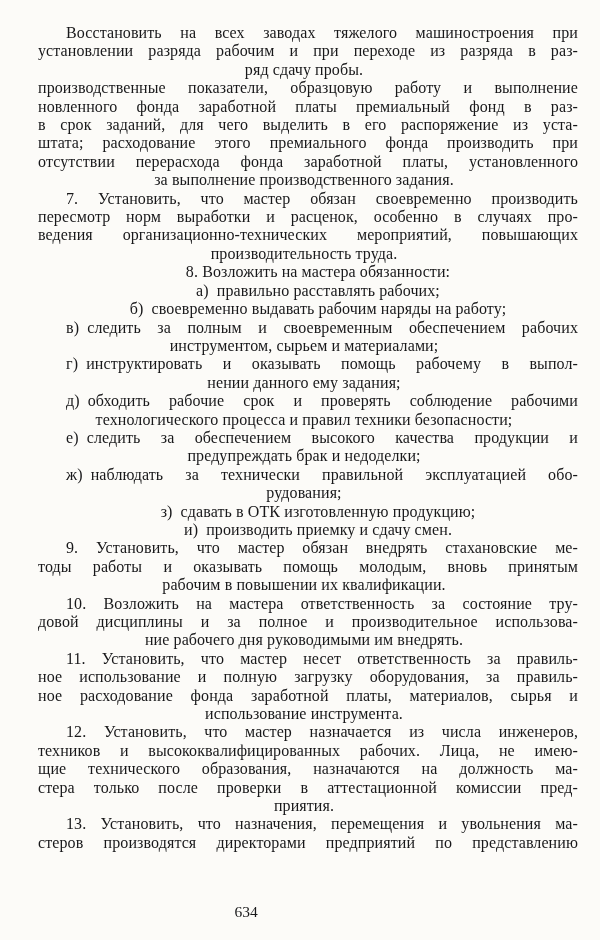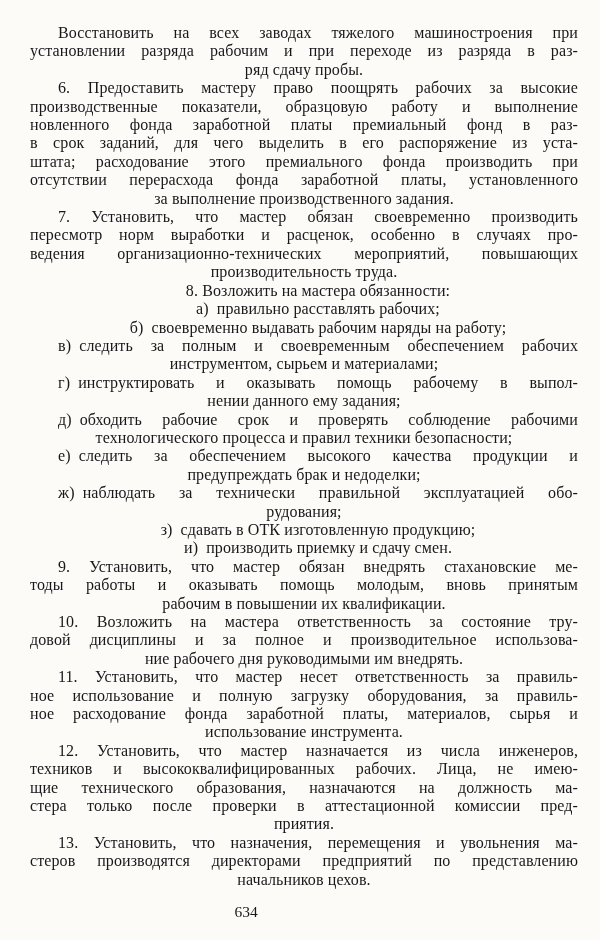--- a/index.html
+++ b/index.html
@@ -25,20 +25,21 @@
   }
   .line {
     font-size: 16px;
     line-height: 18.4px;
     text-align: center;
     letter-spacing: 0.1px;
   }
   .line.full {
     text-align: justify;
     text-align-last: justify;
+    margin-left: 8px;
   }
   .line.indent {
     text-indent: 28px;
   }
   .page-number {
     position: absolute;
     left: 0;
     top: 903px;
     width: 492px;
     text-align: center;
@@ -47,21 +48,20 @@
   }
 </style>
 </head>
 <body>
 
 <div class="page">
   <div class="text-block">
       <div class="line indent full">Восстановить на всех заводах тяжелого машиностроения при</div>
       <div class="line full">установлении разряда рабочим и при переходе из разряда в раз-</div>
       <div class="line">ряд сдачу пробы.</div>
-      <div class="line indent full">6. Предоставить мастеру право поощрять рабочих за высокие</div>
       <div class="line full">производственные показатели, образцовую работу и выполнение</div>
       <div class="line full">новленного фонда заработной платы премиальный фонд в раз-</div>
       <div class="line full">в срок заданий, для чего выделить в его распоряжение из уста-</div>
       <div class="line full">штата; расходование этого премиального фонда производить при</div>
       <div class="line full">отсутствии перерасхода фонда заработной платы, установленного</div>
       <div class="line">за выполнение производственного задания.</div>
       <div class="line indent full">7. Установить, что мастер обязан своевременно производить</div>
       <div class="line full">пересмотр норм выработки и расценок, особенно в случаях про-</div>
       <div class="line full">ведения организационно-технических мероприятий, повышающих</div>
       <div class="line">производительность труда.</div>
@@ -90,16 +90,15 @@
       <div class="line full">ное использование и полную загрузку оборудования, за правиль-</div>
       <div class="line full">ное расходование фонда заработной платы, материалов, сырья и</div>
       <div class="line">использование инструмента.</div>
       <div class="line indent full">12. Установить, что мастер назначается из числа инженеров,</div>
       <div class="line full">техников и высококвалифицированных рабочих. Лица, не имею-</div>
       <div class="line full">щие технического образования, назначаются на должность ма-</div>
       <div class="line full">стера только после проверки в аттестационной комиссии пред-</div>
       <div class="line">приятия.</div>
       <div class="line indent full">13. Установить, что назначения, перемещения и увольнения ма-</div>
       <div class="line full">стеров производятся директорами предприятий по представлению</div>
-      <div class="line">начальников цехов.</div>
     </div>
   <div class="page-number">634</div>
 </div>
 
 </body></html>

